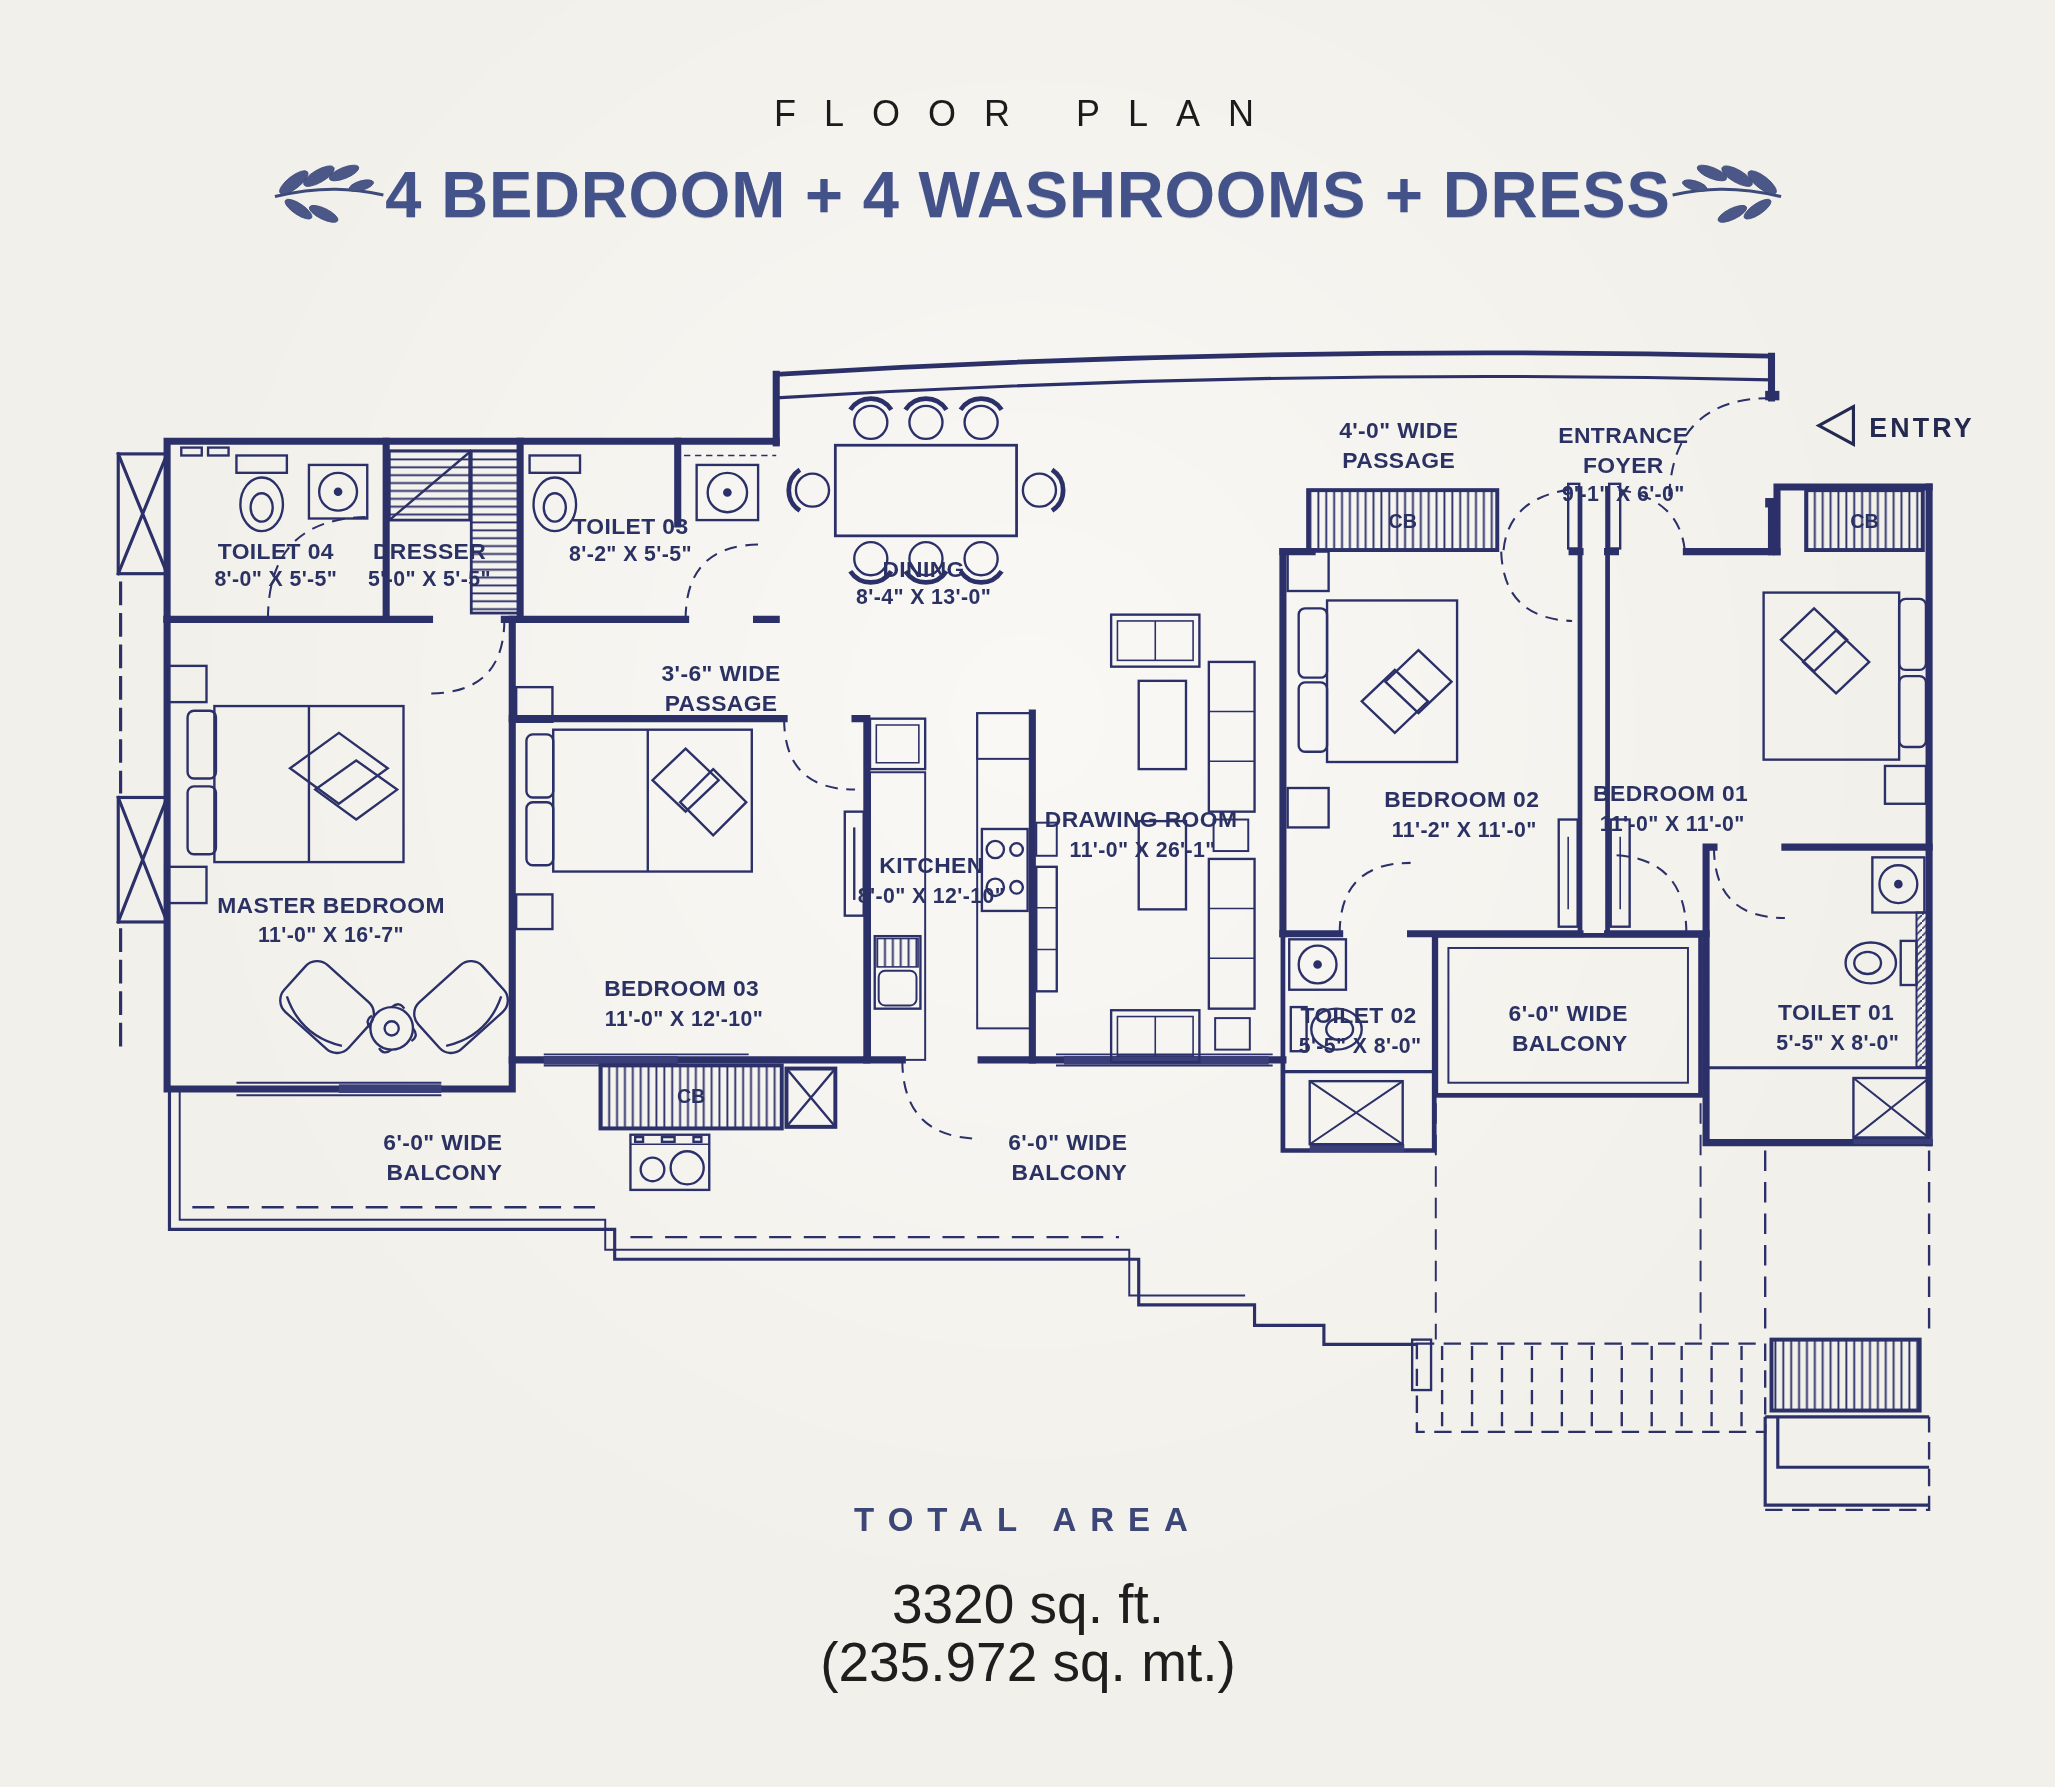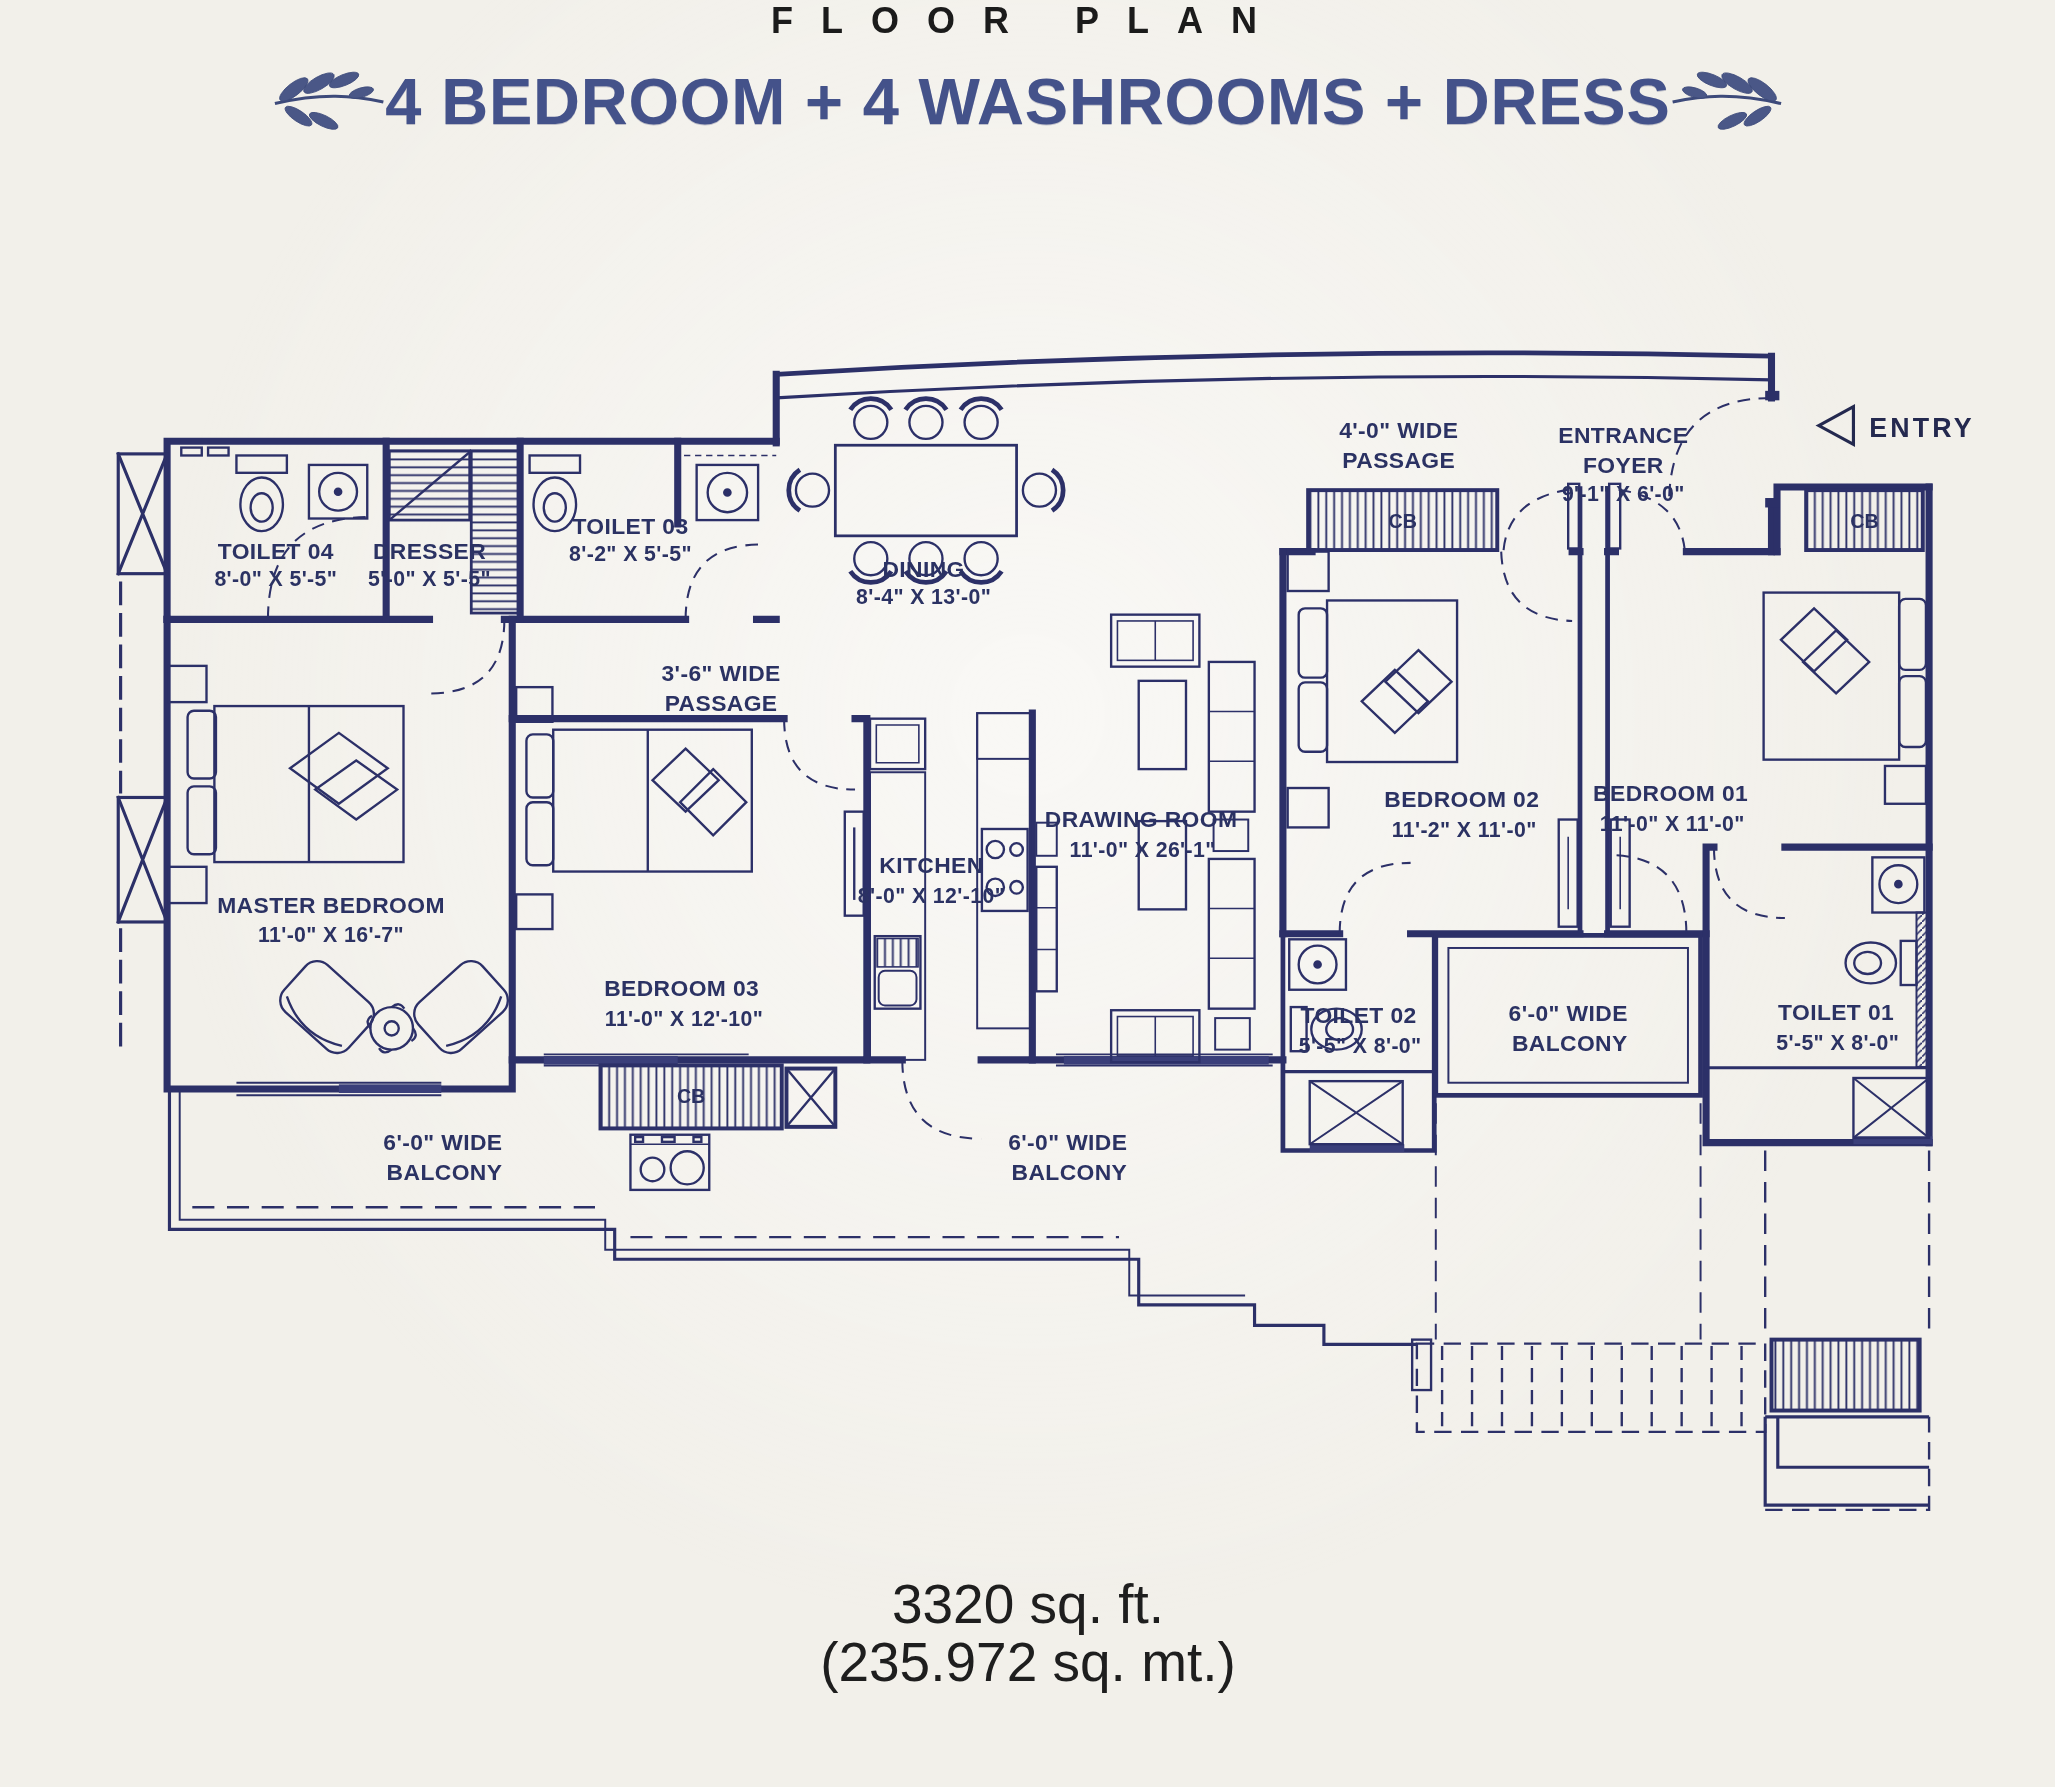--- a/index.html
+++ b/index.html
@@ -7,21 +7,21 @@
     width:2056px;height:1788px;
     background:
       radial-gradient(ellipse at 50% 40%, rgba(255,255,255,.55) 0%, rgba(0,0,0,0) 60%),
       #f2f0ea;
     font-family:"Liberation Sans", sans-serif;
     position:relative;overflow:hidden;
   }
   .page{position:absolute;inset:0;}
   .hdr{position:absolute;top:0;left:0;width:100%;text-align:center;color:#1c1c1c;}
   .hdr .title{
-    font-size:36px;font-weight:700;letter-spacing:28px;color:#1b1b1b;
+    margin-top:93px;font-size:36px;font-weight:400;letter-spacing:28px;color:#1b1b1b;
   }
   .hdr .subrow{
     margin-top:22px;display:flex;align-items:center;justify-content:center;
   }
   .hdr .subtitle{
     font-size:65px;font-weight:700;color:#44528a;letter-spacing:0.8px;
     text-shadow:0 0.8px 0 rgba(30,40,90,.25);
   }
   .leaf{width:118px;height:66px;flex:0 0 auto;}
   .ftr{position:absolute;left:0;width:100%;text-align:center;}
@@ -442,16 +442,17 @@
         <text class="rname" x="1355" y="1460">6'-0" WIDE</text>
         <text class="rname" x="1357" y="1498">BALCONY</text>
       </g>
       <g>
         <text class="rname" x="1990" y="1296">6'-0" WIDE</text>
         <text class="rname" x="1992" y="1334">BALCONY</text>
       </g>
     </g>
   </svg>
 
+  <div class="ftr ftr-label">TOTAL AREA</div>
   <div class="ftr ftr-ft">3320 sq. ft.</div>
   <div class="ftr ftr-mt">(235.972 sq. mt.)</div>
 </div>
 
 
 </body></html>

